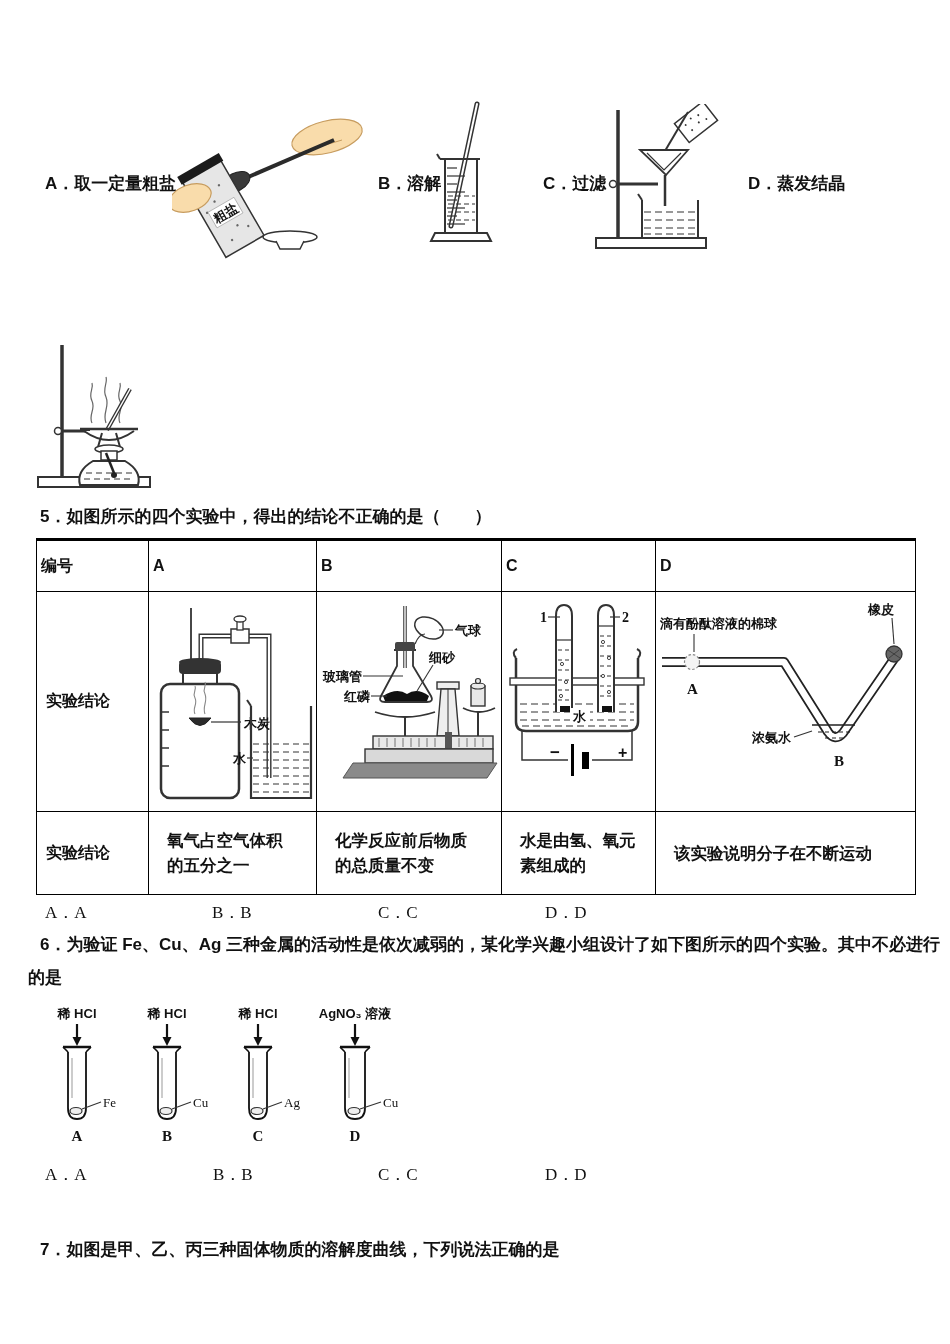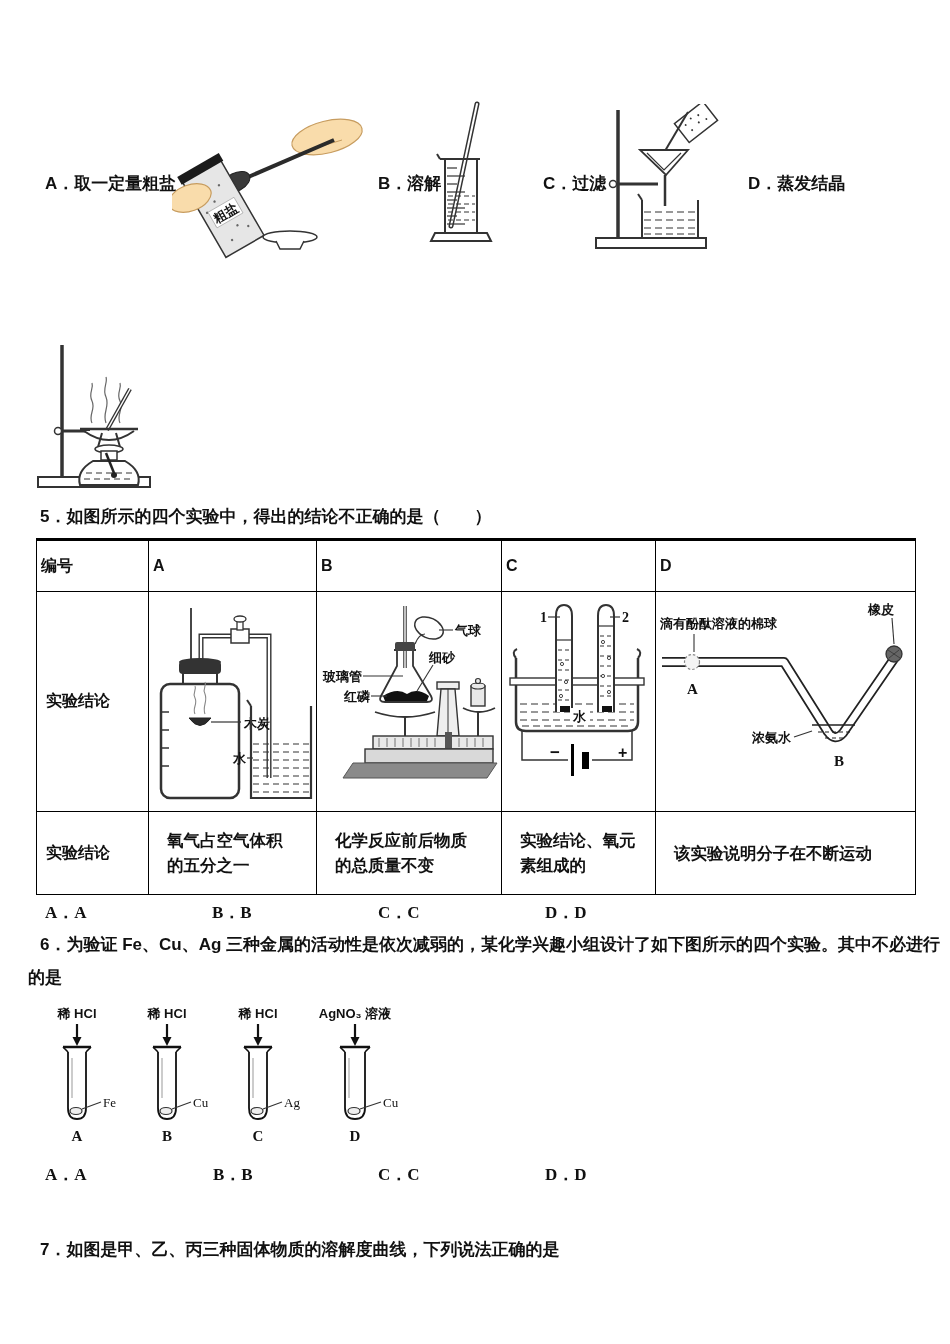--- a/index.html
+++ b/index.html
@@ -1,21 +1,21 @@
 <!DOCTYPE html>
 <html><head>
 <meta charset="utf-8">
 <style>
   html,body{margin:0;padding:0;background:#fff;}
   .page{position:relative;width:950px;height:1344px;background:#fff;overflow:hidden;
         font-family:"Liberation Sans","DejaVu Sans",sans-serif;color:#111;}
   .abs{position:absolute;}
   .qtext{position:absolute;font-weight:bold;font-size:17px;white-space:nowrap;}
   .step-label{position:absolute;font-weight:bold;font-size:17px;white-space:nowrap;}
-  .opt{position:absolute;font-weight:bold;font-size:17px;font-family:"Liberation Serif","DejaVu Serif",serif;white-space:nowrap;}
+  .opt{position:absolute;font-weight:normal;font-size:17px;font-family:"Liberation Serif","DejaVu Serif",serif;white-space:nowrap;}
   table.exp{position:absolute;left:36px;top:538px;border-collapse:collapse;table-layout:fixed;}
   table.exp,table.exp td,table.exp th{border:1.8px solid #000;}
   table.exp{border-top-width:3px;}
   table.exp th{font-size:16px;font-weight:bold;text-align:left;padding:0 0 0 4px;vertical-align:middle;}
   td.rowlab{font-size:16px;font-weight:bold;padding:0 0 0 9px;vertical-align:middle;}
   td.design{padding:0;vertical-align:top;position:relative;}
   td.concl{font-size:16.5px;font-weight:bold;line-height:25px;vertical-align:middle;padding-left:18px;}
   svg{display:block;}
   svg text{font-family:"Liberation Sans","DejaVu Sans",sans-serif;fill:#111;}
   svg text.serif{font-family:"Liberation Serif","DejaVu Serif",serif;}
@@ -334,21 +334,21 @@
               </g>
           <text x="212" y="22" font-size="13" font-weight="bold">橡皮</text>
           <line x1="236" y1="26" x2="238" y2="52" stroke="#333" stroke-width="1.1"></line>
         </svg>
       </td>
     </tr>
     <tr style="height:83px;">
       <td class="rowlab">实验结论</td>
       <td class="concl" style="padding-right:18px;">氧气占空气体积的五分之一</td>
       <td class="concl" style="padding-right:20px;">化学反应前后物质的总质量不变</td>
-      <td class="concl" style="padding-right:8px;">实验结论、氧元素组成的</td>
+      <td class="concl" style="padding-right:8px;">水是由氢、氧元素组成的</td>
       <td class="concl" style="padding-right:10px;">该实验说明分子在不断运动</td>
     </tr>
   </tbody>
     </table>
 
   <div class="opt" style="left:45px;top:901px;">A．A</div>
   <div class="opt" style="left:212px;top:901px;">B．B</div>
   <div class="opt" style="left:378px;top:901px;">C．C</div>
   <div class="opt" style="left:545px;top:901px;">D．D</div>
 

